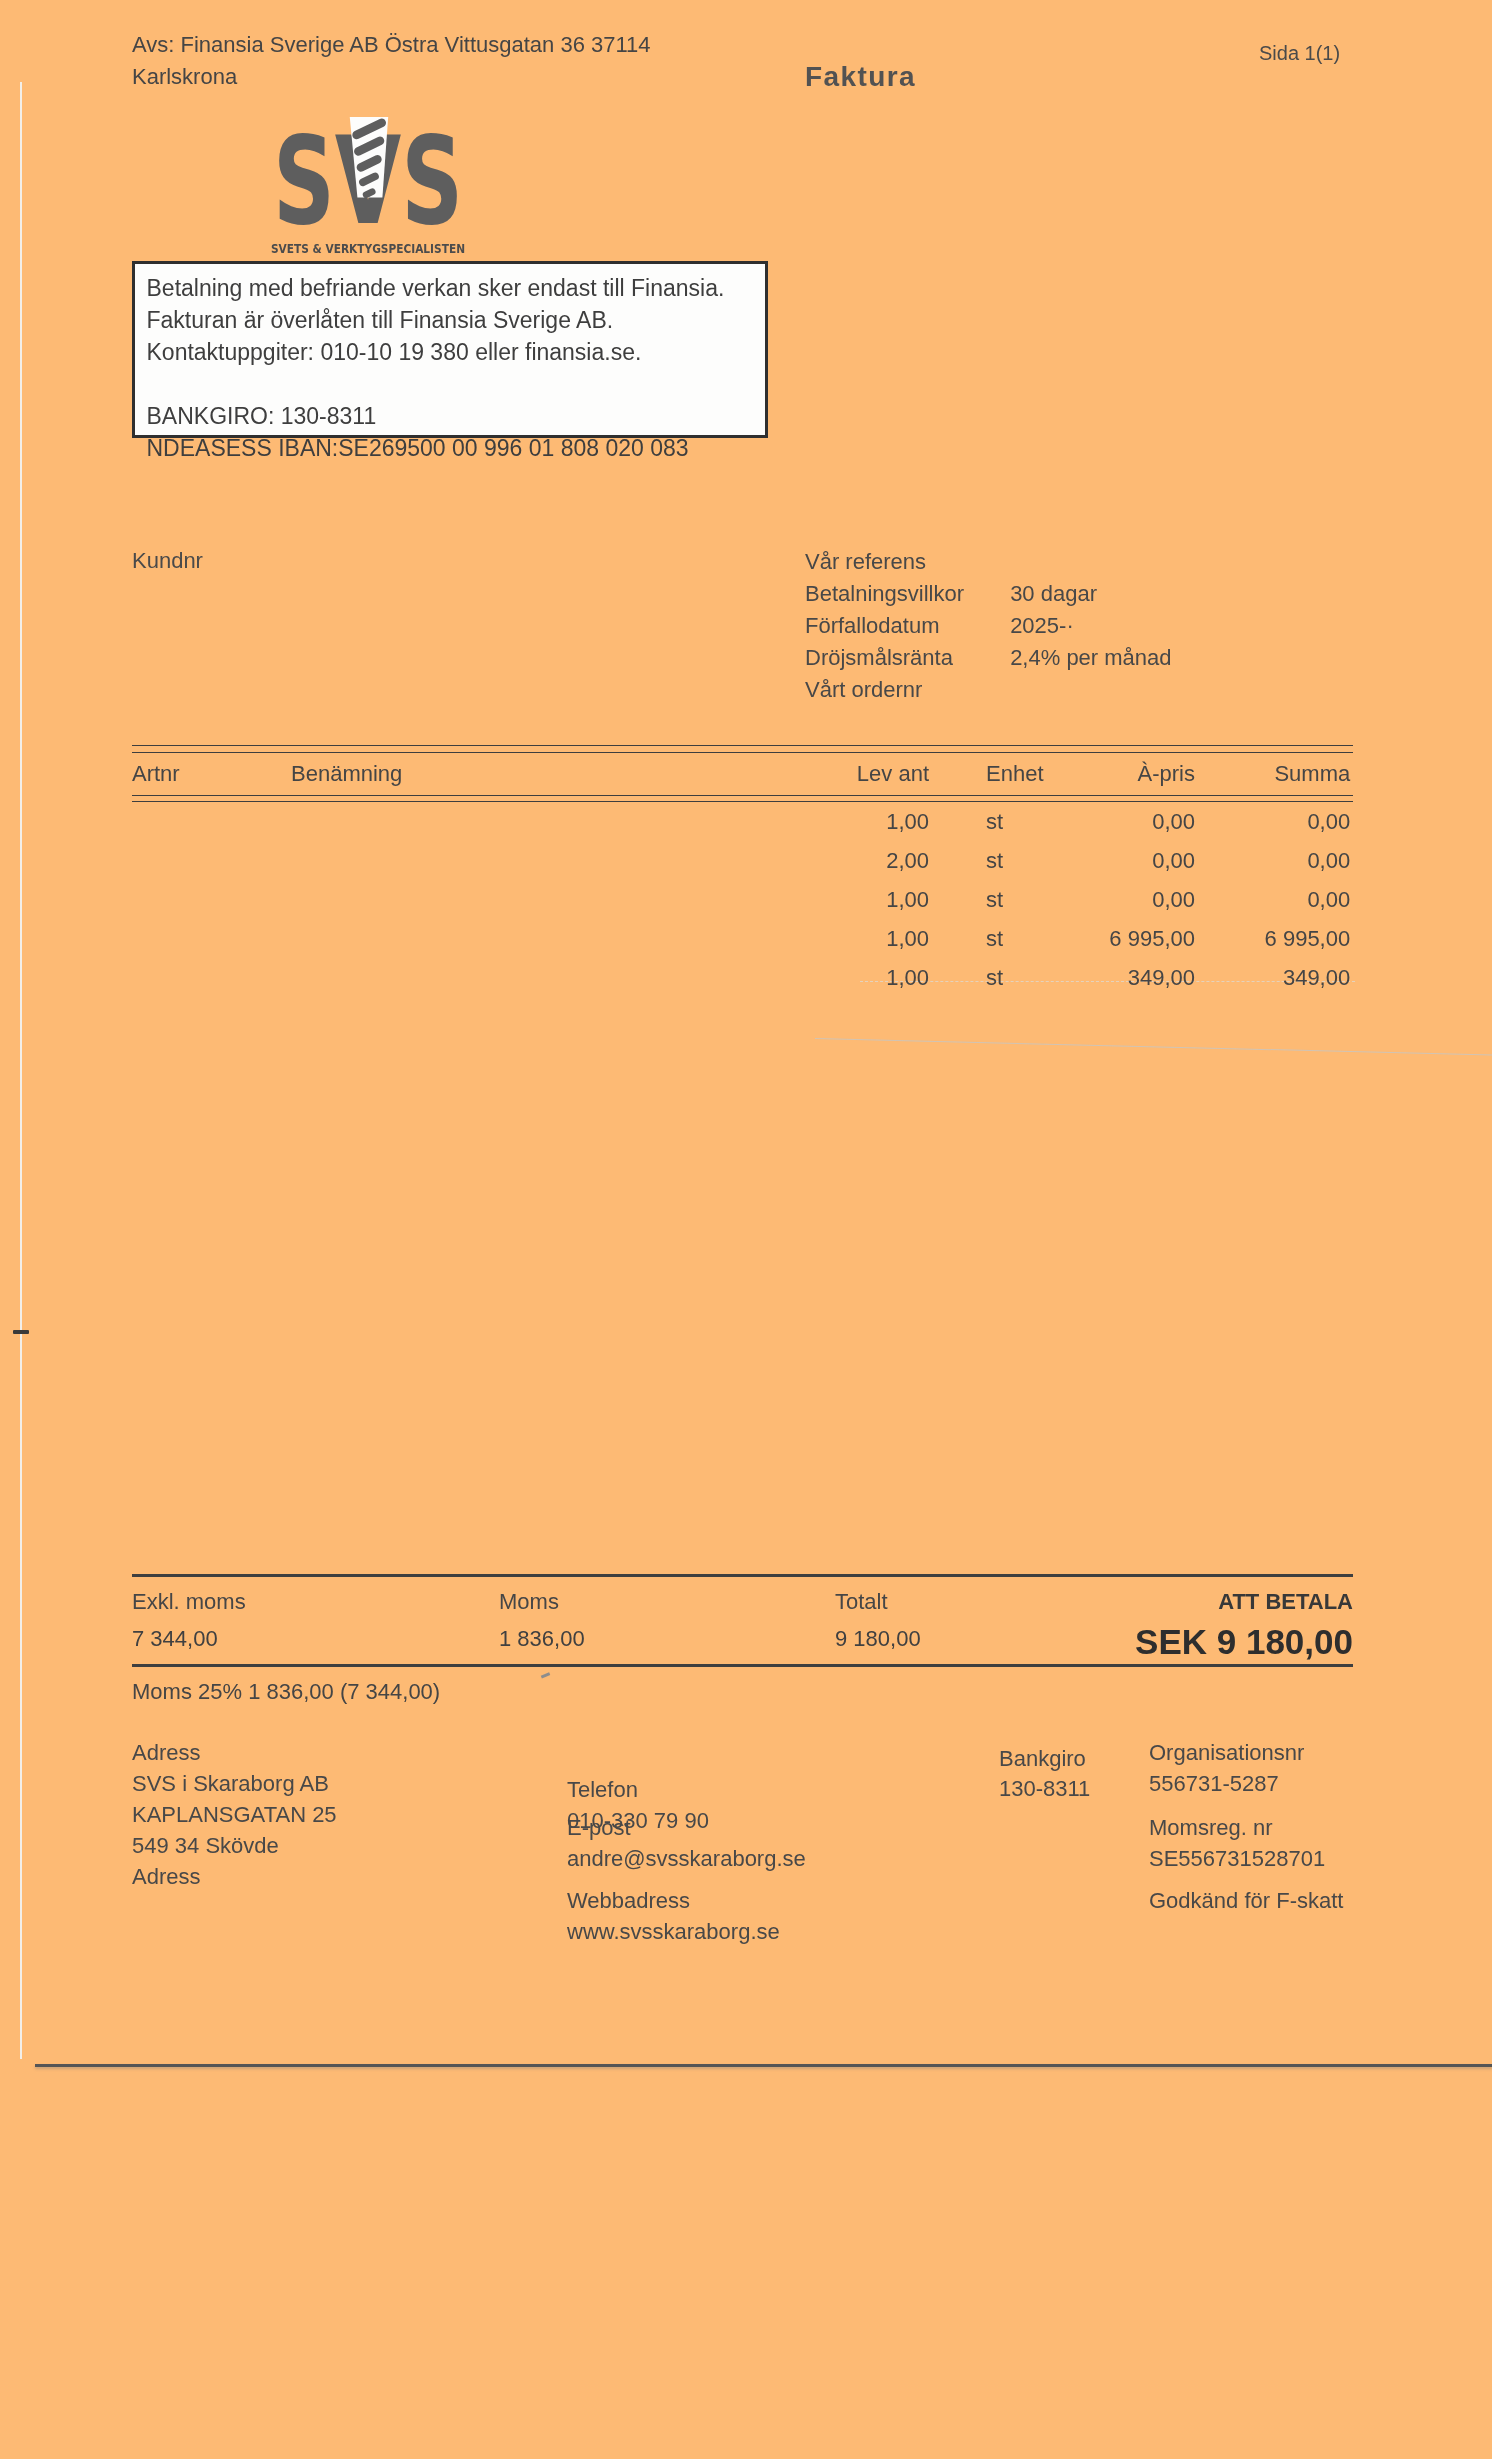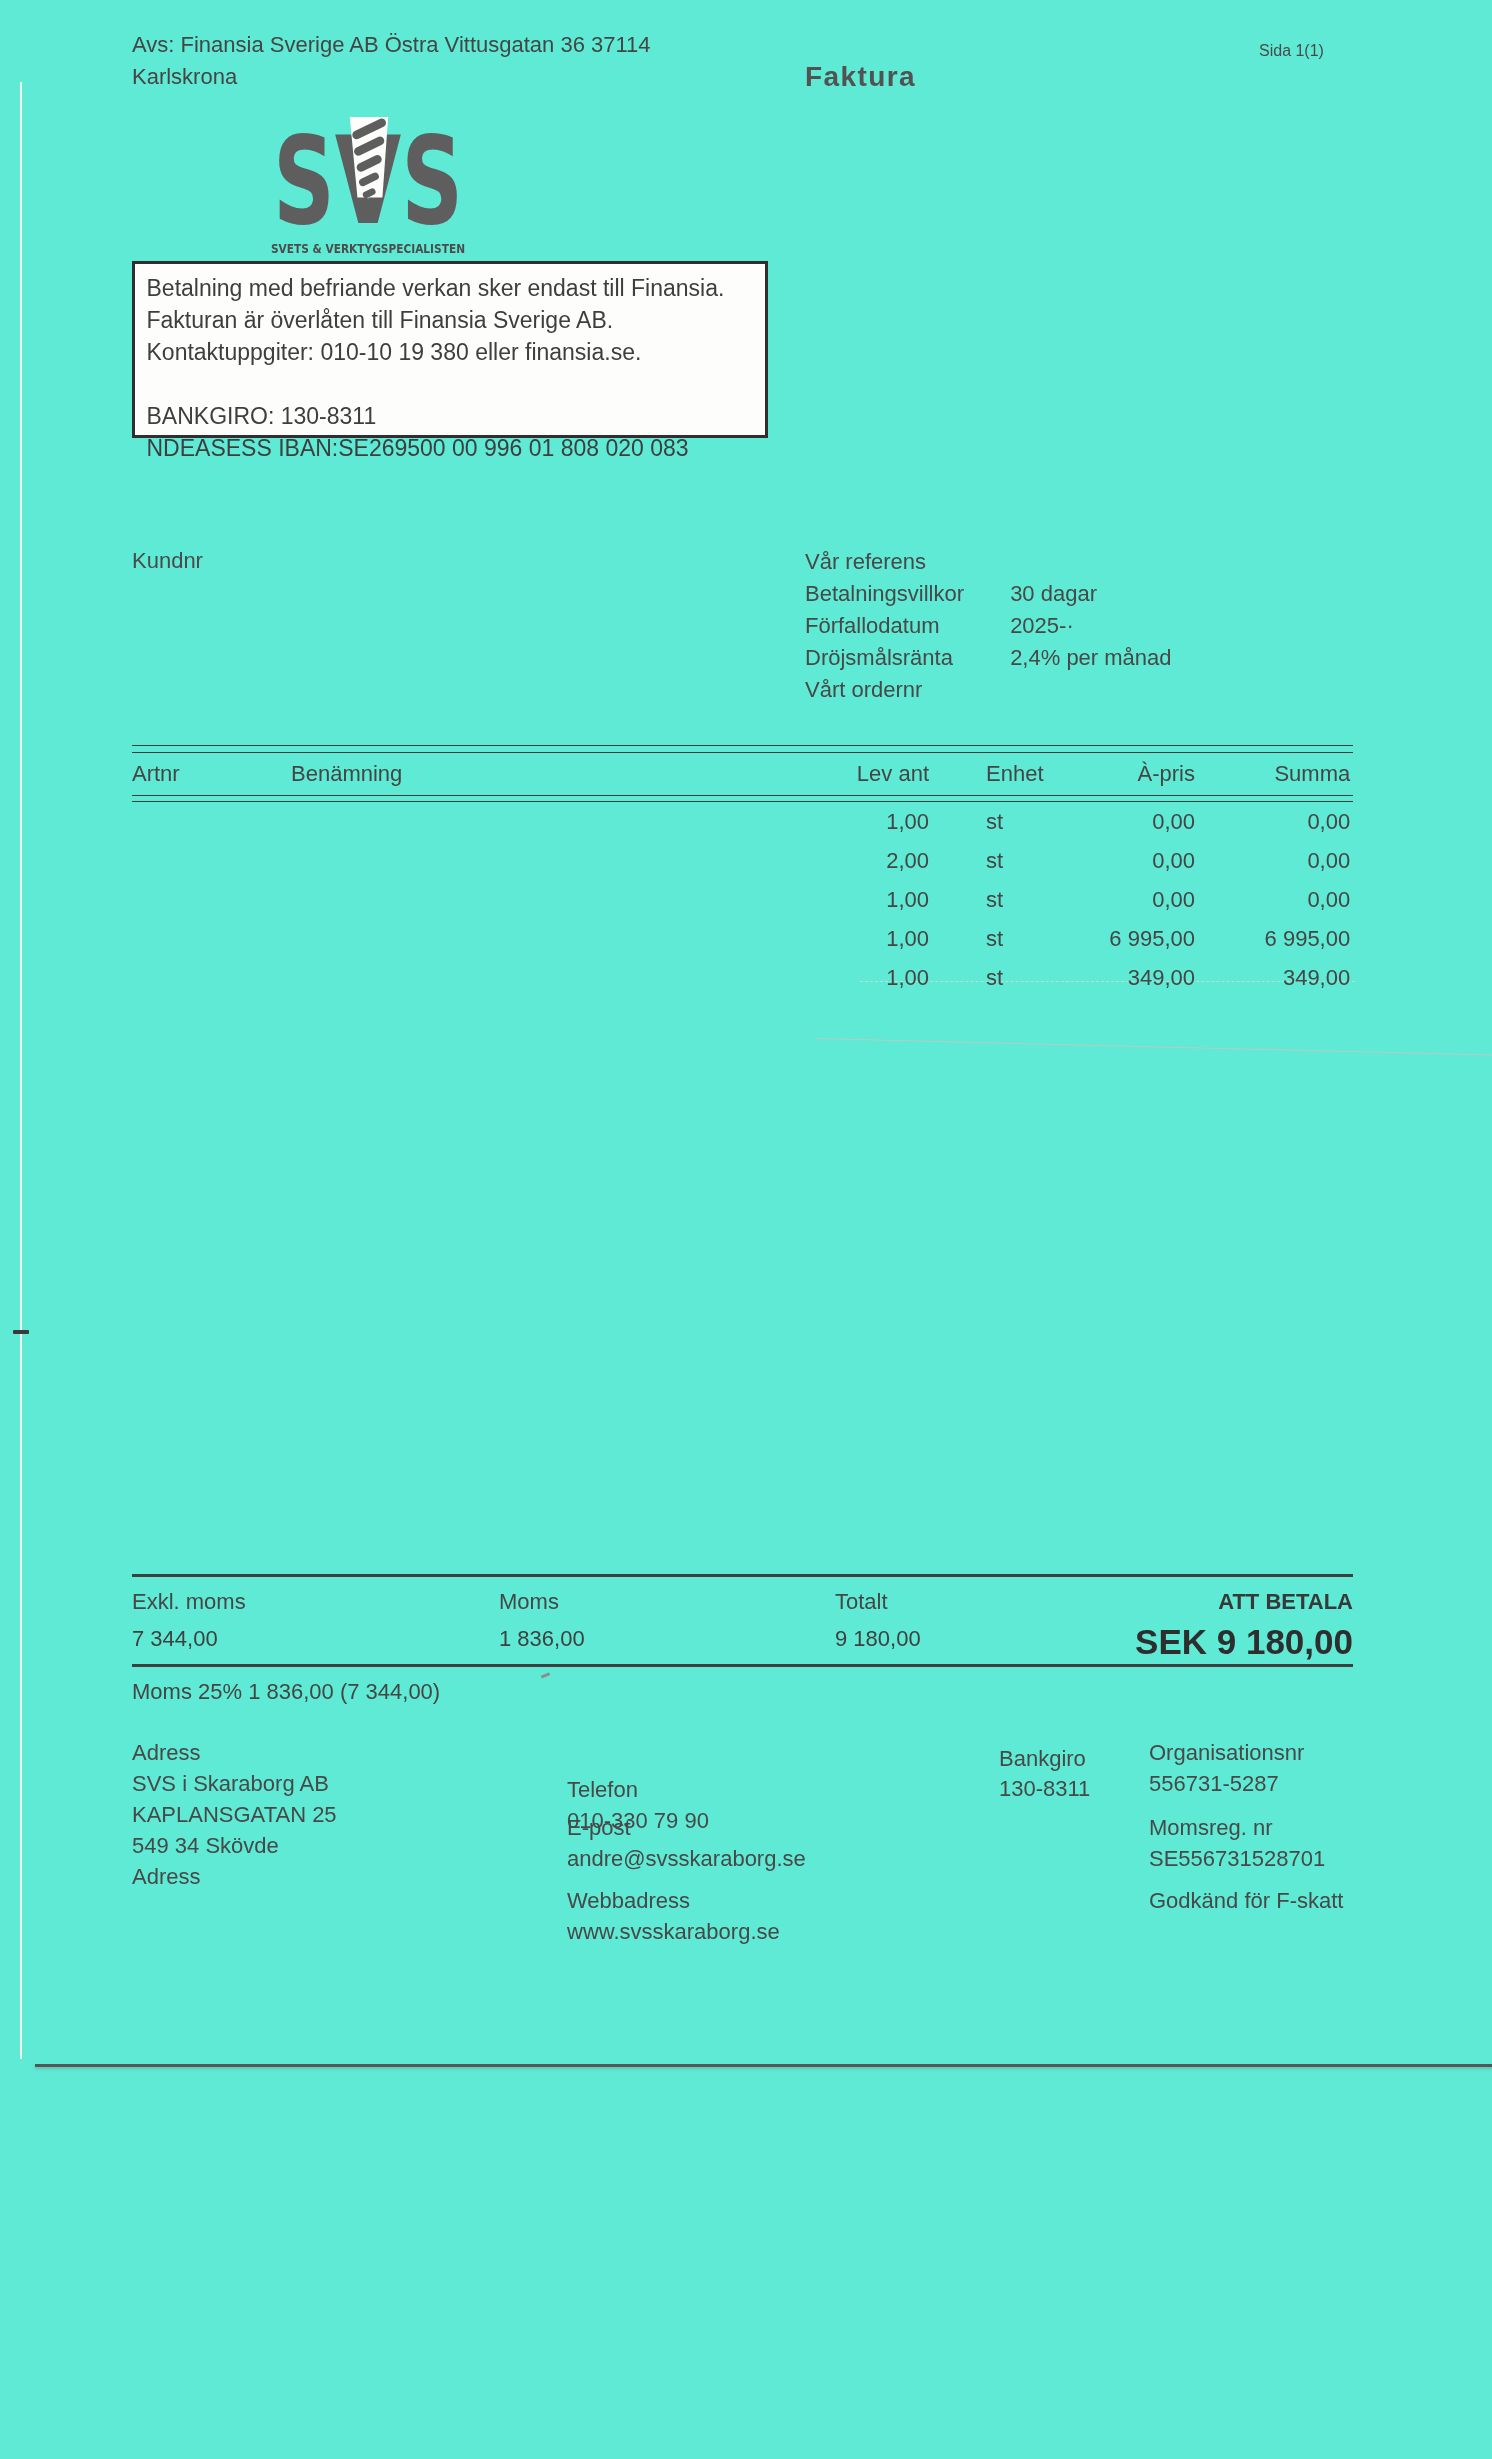--- a/index.html
+++ b/index.html
@@ -1,24 +1,24 @@
 <!DOCTYPE html>
 <html><head>
 <meta charset="utf-8">
 <style>
   html,body{margin:0;padding:0;background:#ffffff;}
   .page{
     position:relative;width:1493px;height:2459px;overflow:hidden;
-    background:#5eead4;color:#474747;
+    background:#fdba74;color:#474747;
     font-family:"Liberation Sans",sans-serif;
   }
   .abs{position:absolute;}
   
   .sender{left:132px;top:29px;font-size:22px;line-height:32px;color:#454545;}
-  .sida{left:1259px;top:42px;font-size:16px;color:#4a4a4a;}
+  .sida{left:1259px;top:42px;font-size:20px;color:#4a4a4a;}
   .doc-title{left:805px;top:61px;font-size:28px;font-weight:bold;letter-spacing:1.4px;color:#525252;}
   .meta{left:1060px;top:128px;font-size:22px;line-height:32px;color:#4c4c4c;}
   .meta .lbl{display:inline-block;width:161px;}
   
   .logo{left:265px;top:115px;width:206px;height:146px;}
   
   .assign-box{
     left:132px;top:261px;width:636px;height:177px;box-sizing:border-box;
     border:3.8px solid #2f2f2f;padding:7.7px 11.5px;
     font-size:23px;line-height:32px;color:#3e3e3e;background:#fdfdfc;

